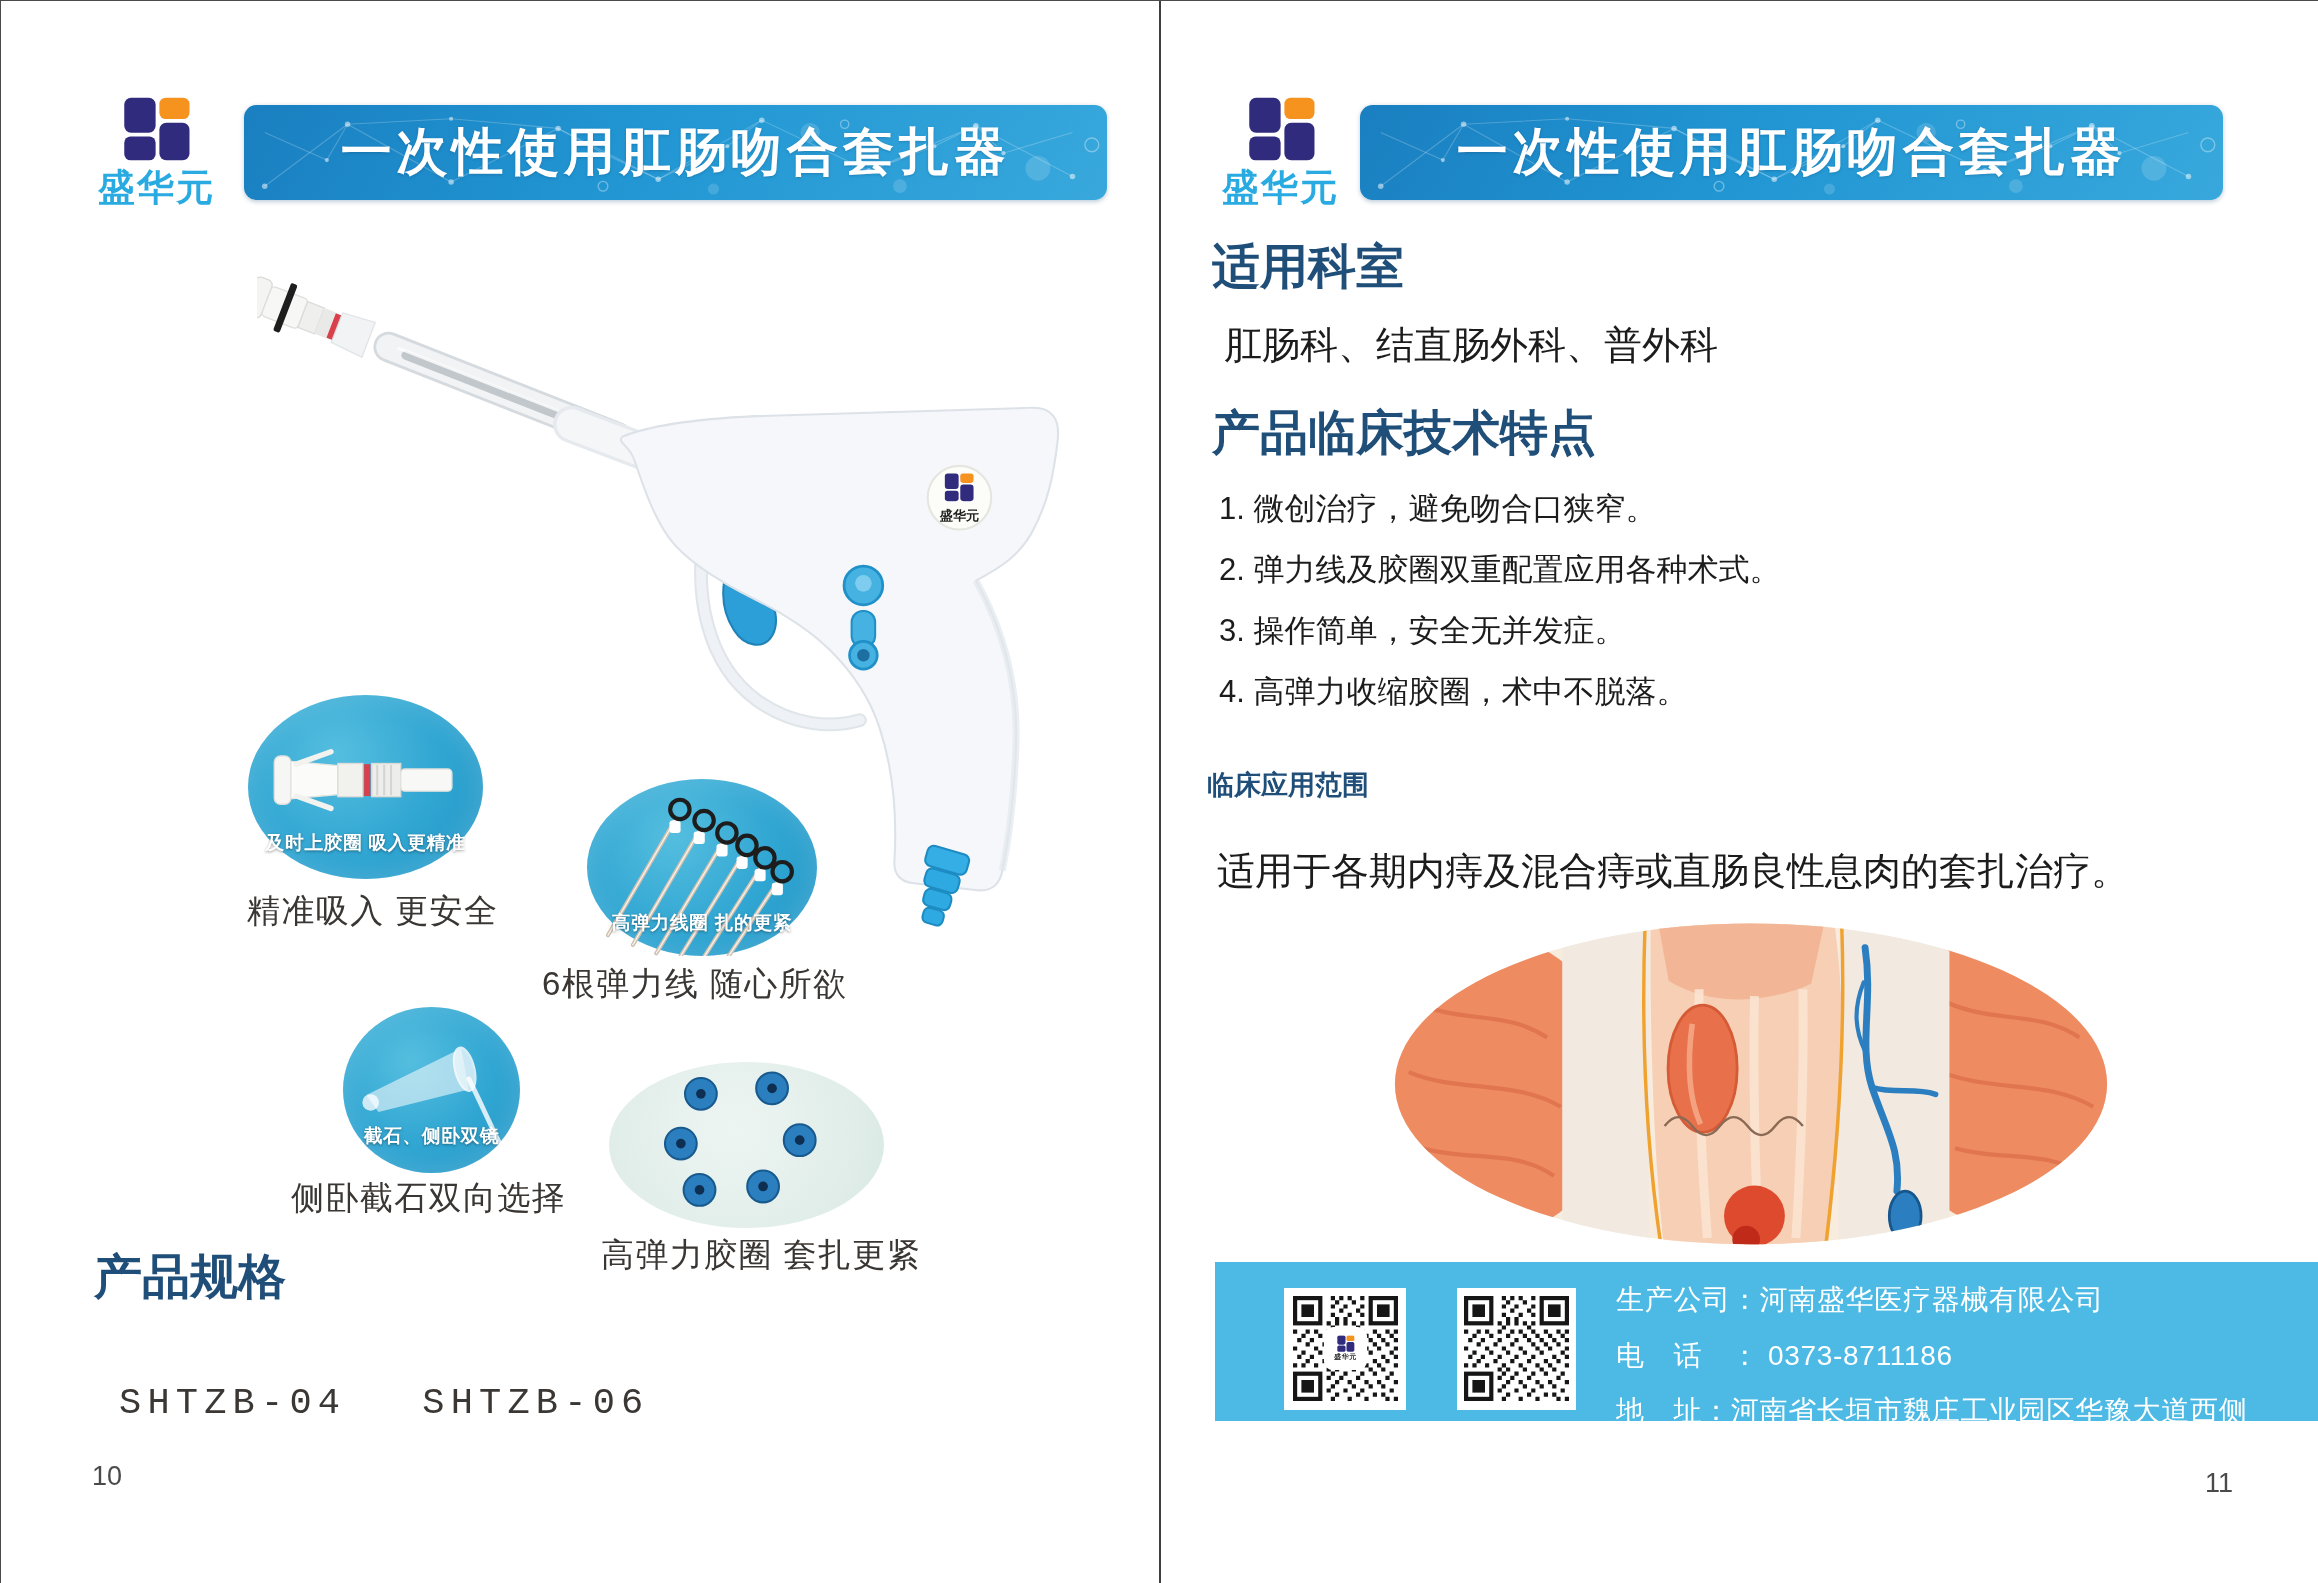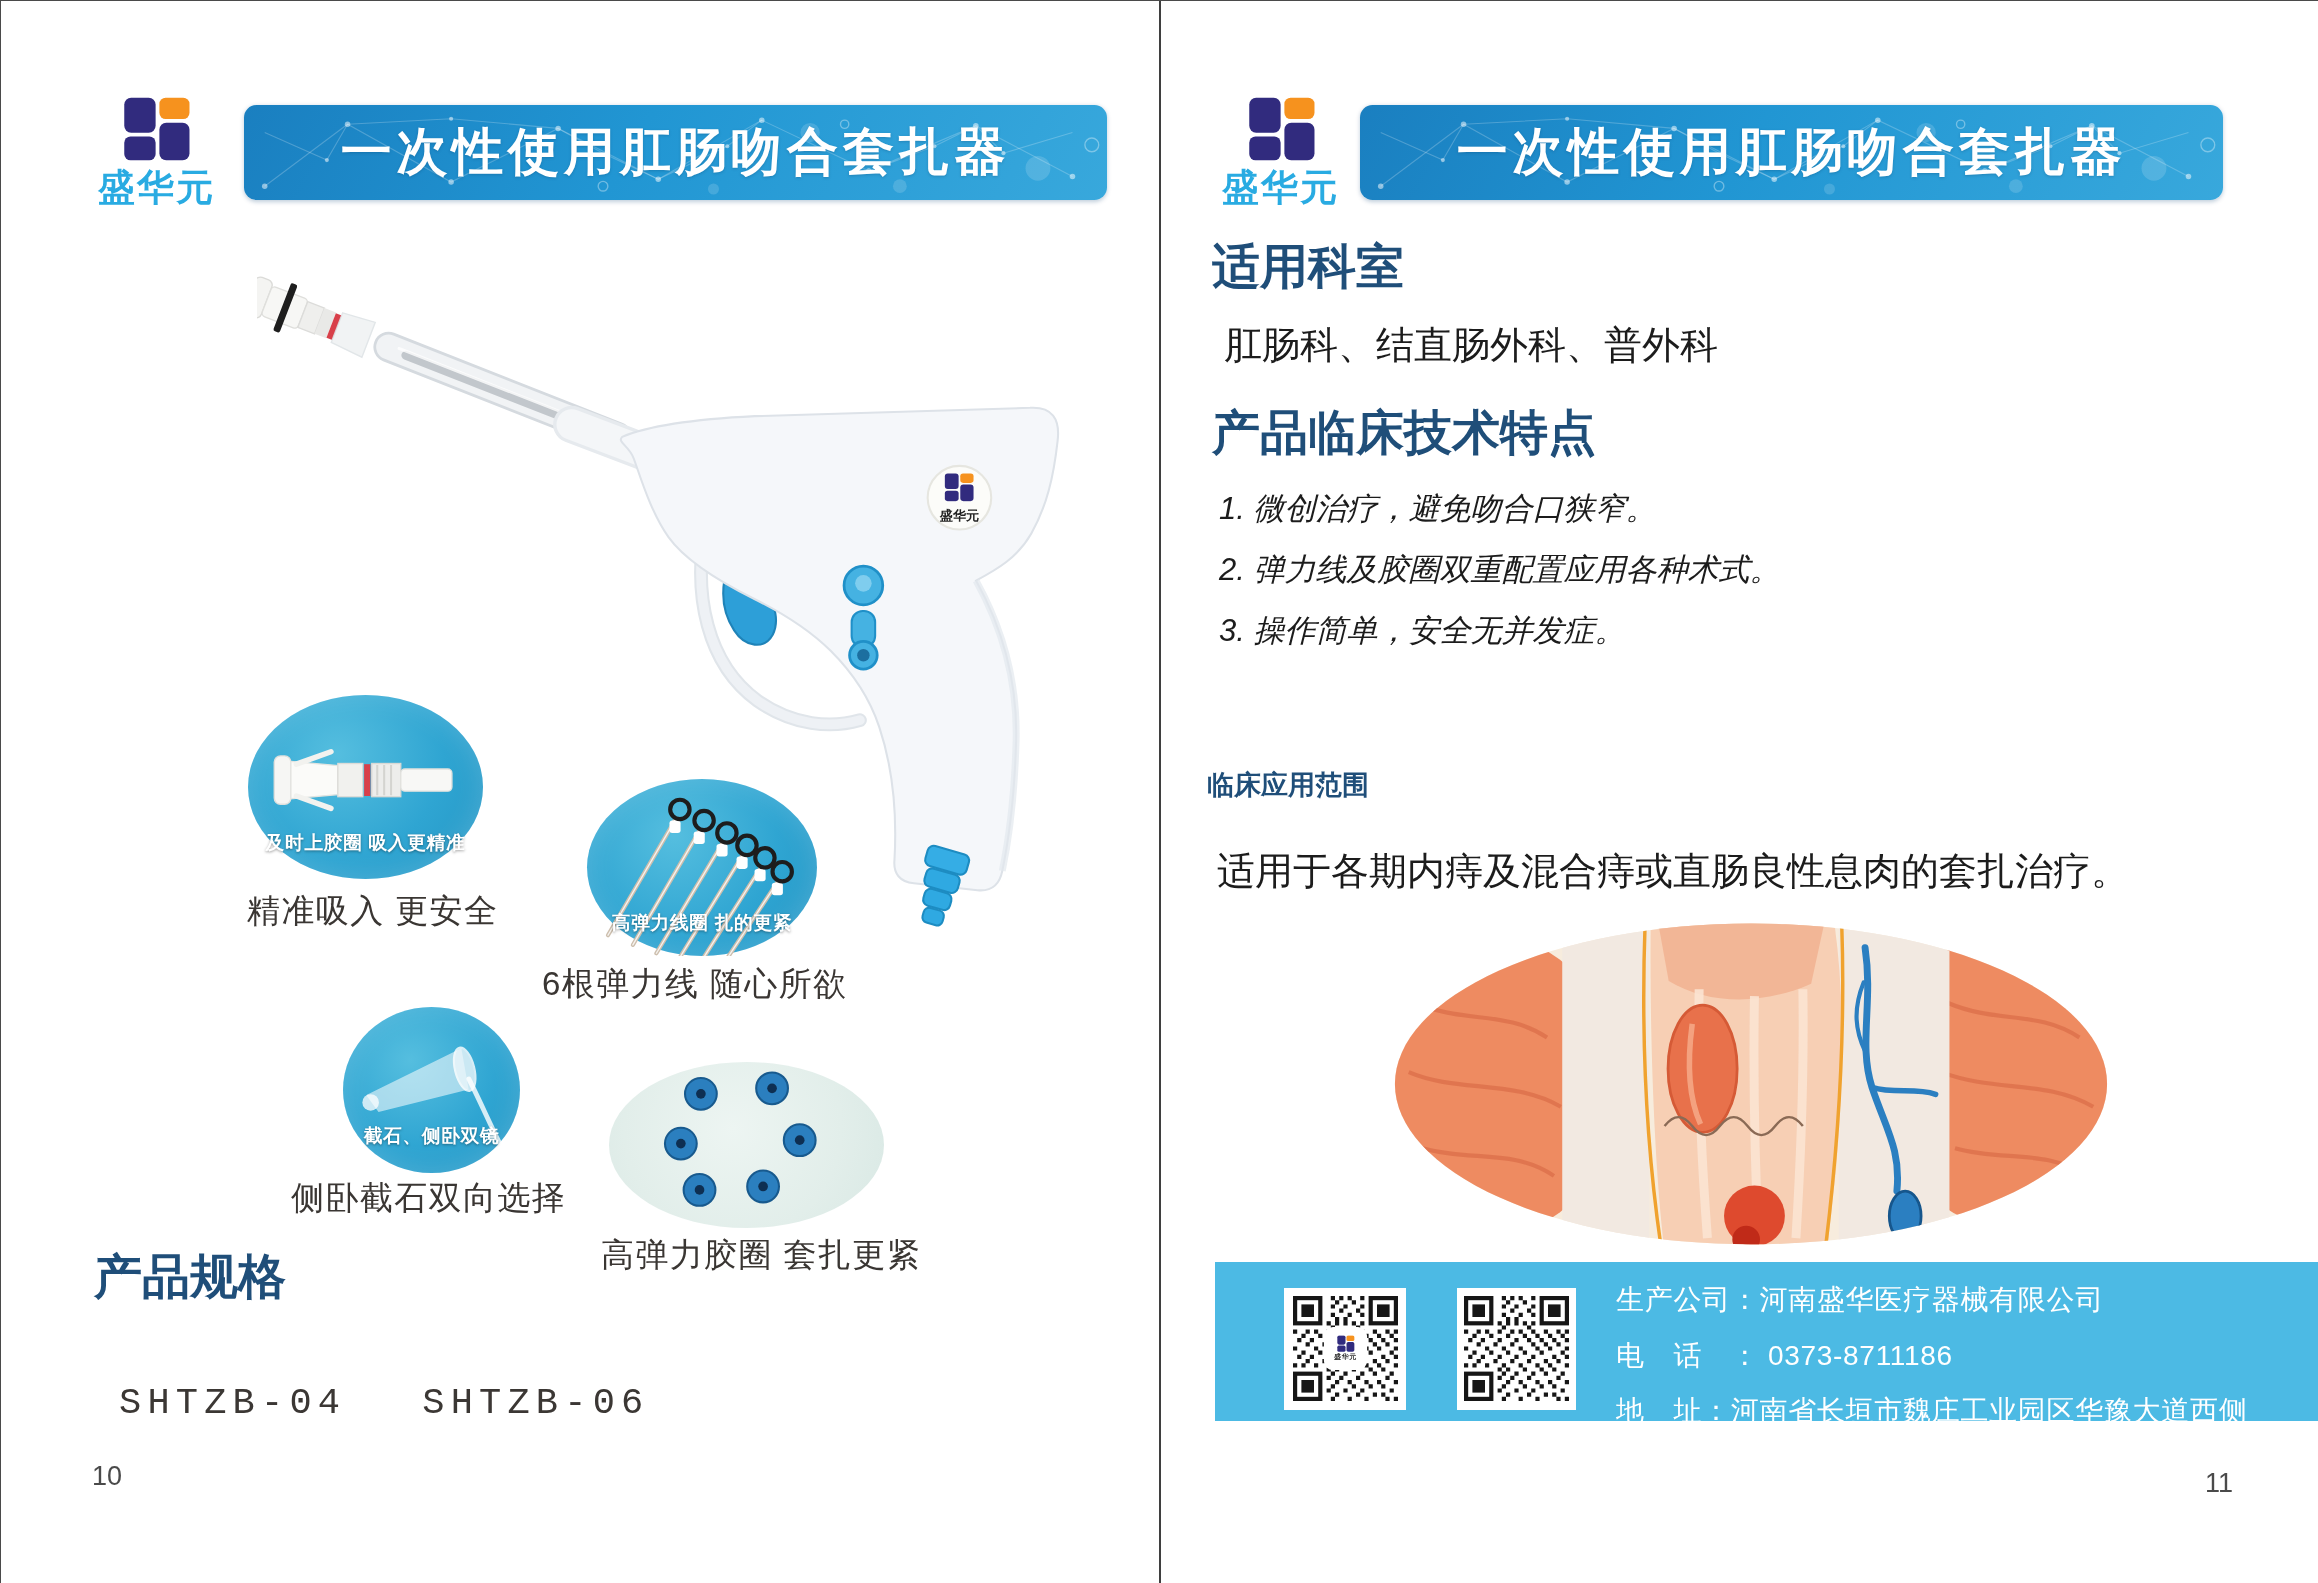--- a/index.html
+++ b/index.html
@@ -273,24 +273,25 @@
       <svg class="net" viewBox="0 0 1250 138" preserveAspectRatio="none">
           <use href="#net-sym"></use>
         </svg>
       <div class="banner-title">一次性使用肛肠吻合套扎器</div>
     </div>
 
     <div class="abs h-navy h-big" style="left:52px;top:234px;">适用科室</div>
     <div class="abs body-txt" style="left:64px;top:319px;">肛肠科、结直肠外科、普外科</div>
 
     <div class="abs h-navy h-big" style="left:52px;top:400px;">产品临床技术特点</div>
-    <div class="abs" style="left:59px;top:477px;font-style:italic;">
+    <div class="abs" style="left:59px;top:477px;">
       <div class="feature-item">1. 微创治疗，避免吻合口狭窄。</div>
       <div class="feature-item">2. 弹力线及胶圈双重配置应用各种术式。</div>
       <div class="feature-item">3. 操作简单，安全无并发症。</div>
+      <div class="feature-item">4. 高弹力收缩胶圈，术中不脱落。</div>
     </div>
 
     <div class="abs h-navy h-small" style="left:47px;top:766px;">临床应用范围</div>
     <div class="abs body-txt" style="left:57px;top:845px;">适用于各期内痔及混合痔或直肠良性息肉的套扎治疗。</div>
 
     <svg class="abs" style="left:228px;top:919px;" width="726" height="332" viewBox="0 0 1050 480">
       <defs>
         <clipPath id="anat-clip">
             <ellipse cx="525" cy="237" rx="515" ry="232"></ellipse>
           </clipPath>

